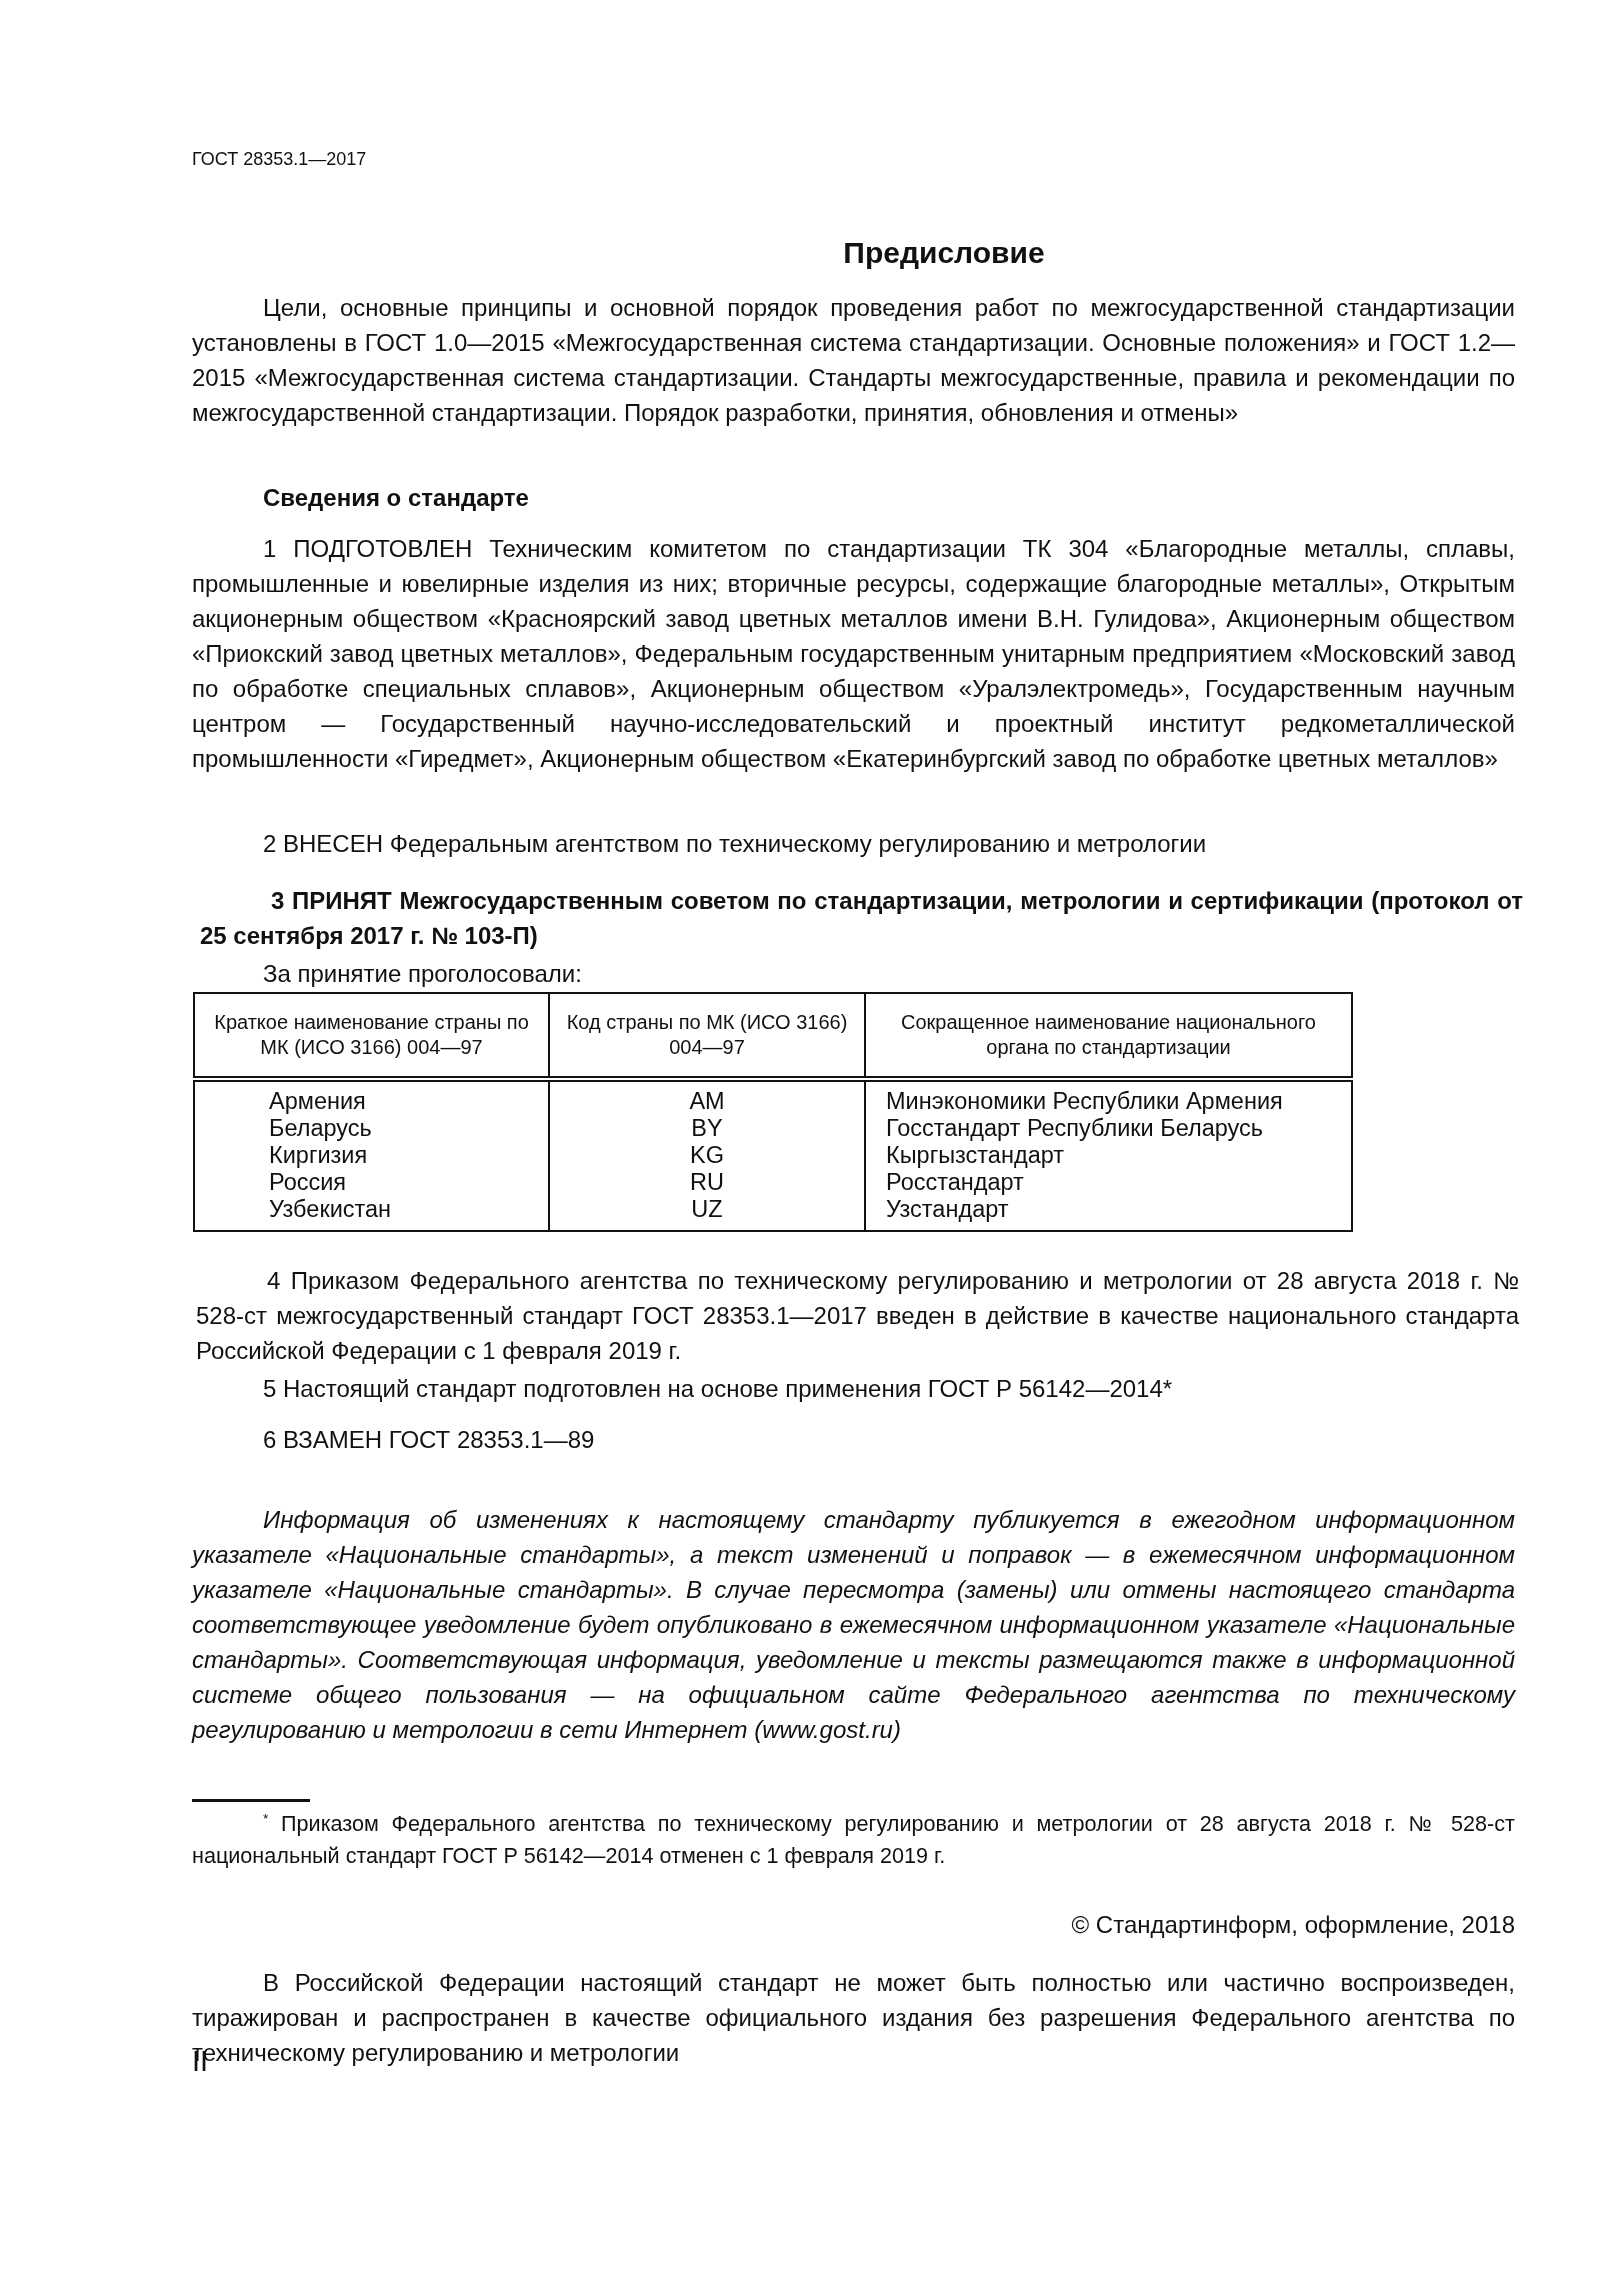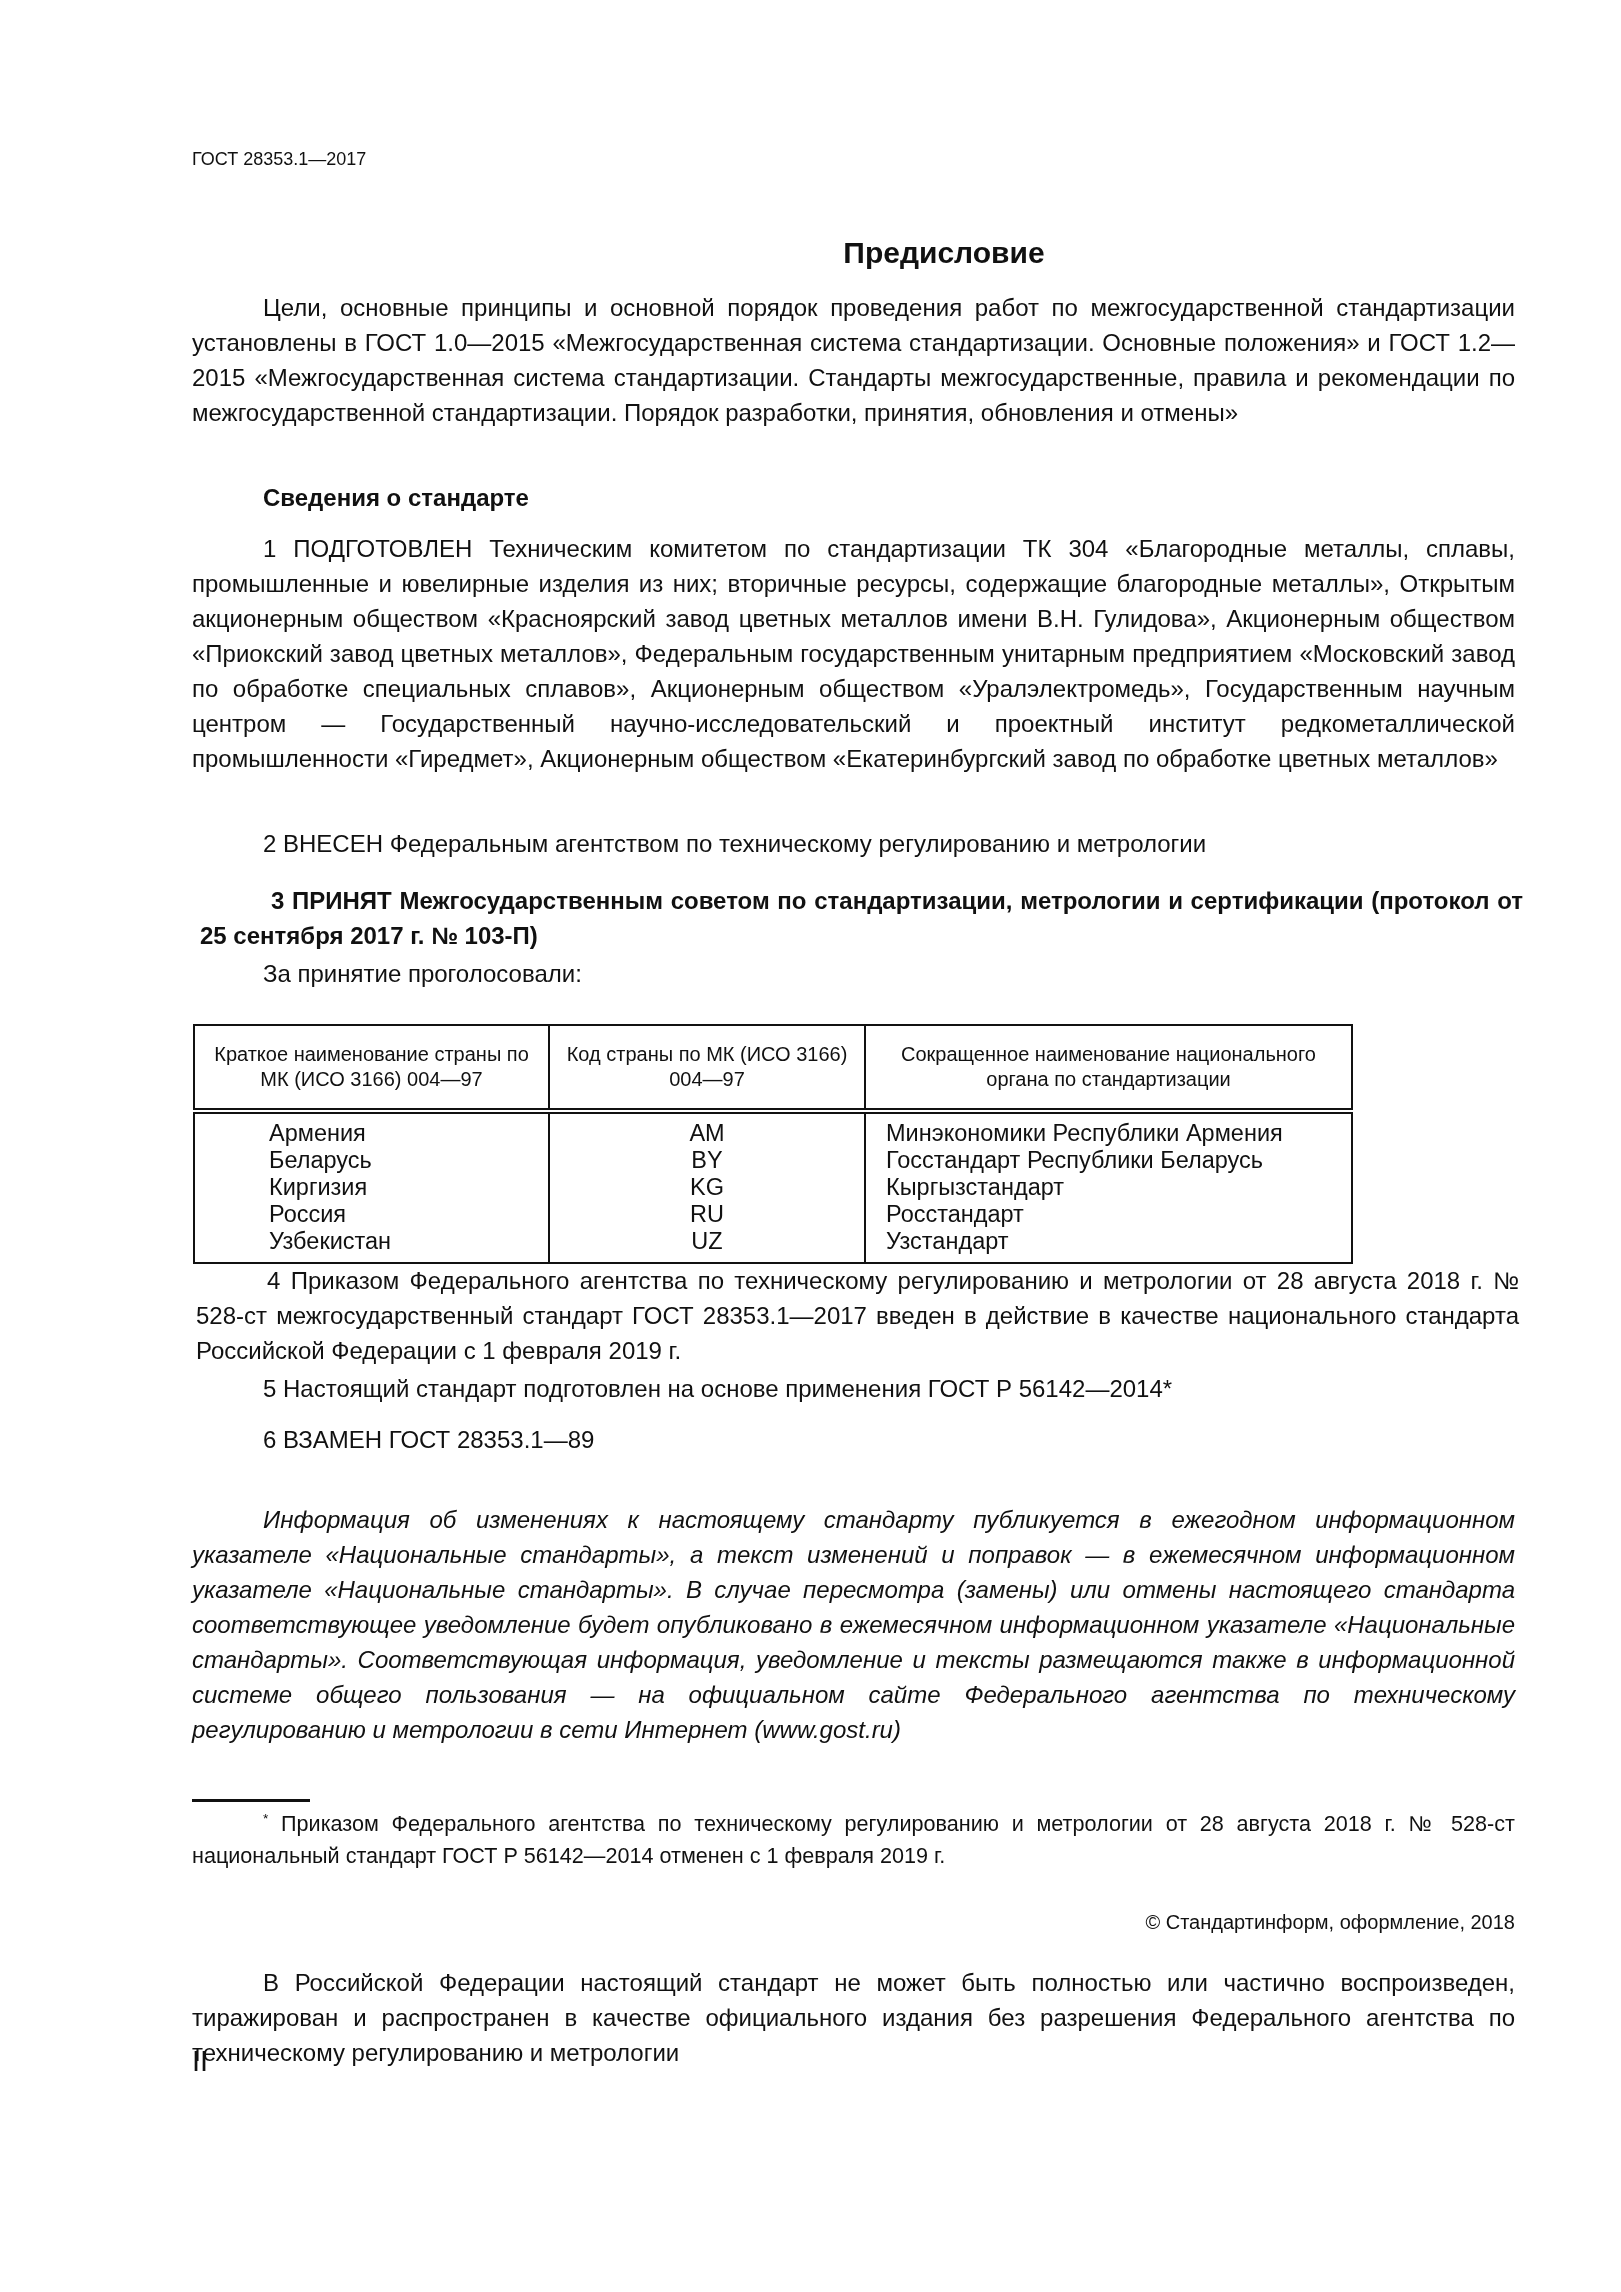--- a/index.html
+++ b/index.html
@@ -6,32 +6,32 @@
   body { width:1621px; height:2293px; position:relative; overflow:hidden;
          font-family:"Liberation Sans", sans-serif; color:#111; }
   .abs { position:absolute; }
   .text { left:192px; width:1323px; font-size:24px; line-height:35px; text-align:justify; }
   .ind { text-indent:71px; }
   .last-left { text-align-last:left; }
   #header { left:192px; top:149px; font-size:18px; font-weight:normal; }
   #title { left:0; width:1621px; top:225px; text-align:center; font-size:30px; font-weight:bold; padding-left:267px; box-sizing:border-box;margin-top:11px; }
   #title span { display:inline-block; margin-left:0; }
   .bold { font-weight:bold; }
-  table { border-collapse:collapse; position:absolute; left:193px; top:1024px; width:1160px; font-size:23.5px; }
+  table { border-collapse:collapse; position:absolute; left:193px; top:992px; width:1160px; font-size:23.5px; }
   th { font-weight:normal; font-size:20px; line-height:24.5px; height:74px; border:2.9px solid #111; border-bottom:none; padding:3.9px 5.9px; text-align:center; }
   td { border-left:2.9px solid #111; border-right:2.9px solid #111; vertical-align:top; line-height:27px; padding:5.9px 0 7.8px 0; }
   tbody tr td { border-top:6.9px double #111; }
   tbody tr:last-child td { border-bottom:2.9px solid #111; }
   .c1 { padding-left:74px; }
   .c2 { text-align:center; }
   .c3 { padding-left:20px; }
   .italic { font-style:italic; }
   #fn-rule { left:192px; top:1799px; width:118px; height:2.9px; background:#111; }
   .fn { font-size:21.6px; line-height:32px; }
-  #copyright { right:106px; top:1911px; font-size:20px; }
+  #copyright { right:106px; top:1911px; font-size:24px; }
   #pageno { left:192px; top:2045px; font-size:29px; }
   .line { display:block; }
 </style>
 </head>
 <body>
 
 <div id="header" class="abs">ГОСТ 28353.1—2017</div>
 
 <div id="title" class="abs"><span>Предисловие</span></div>
 

